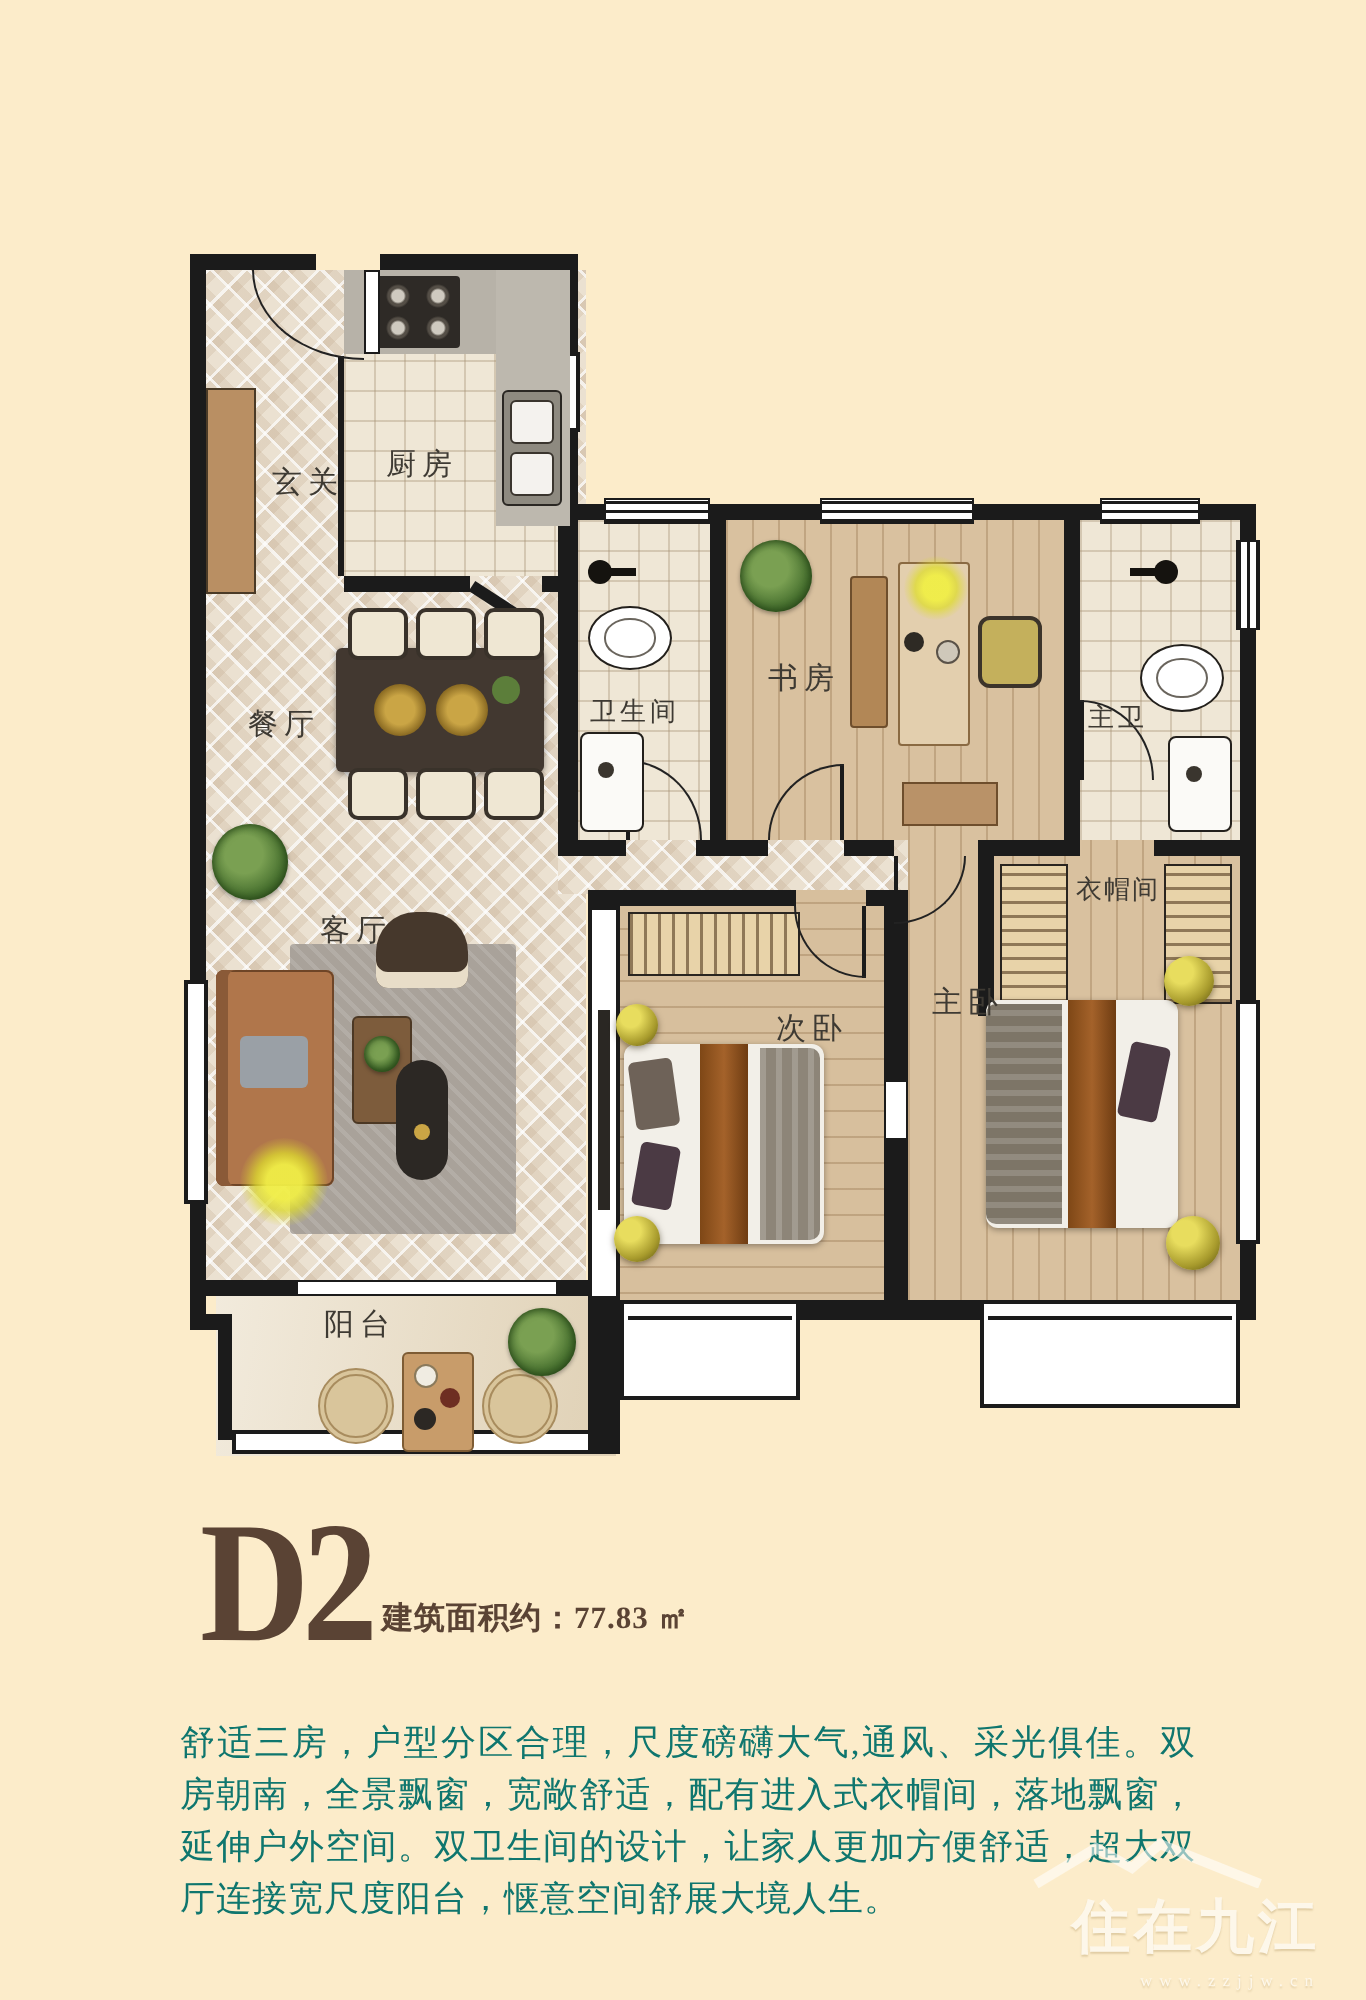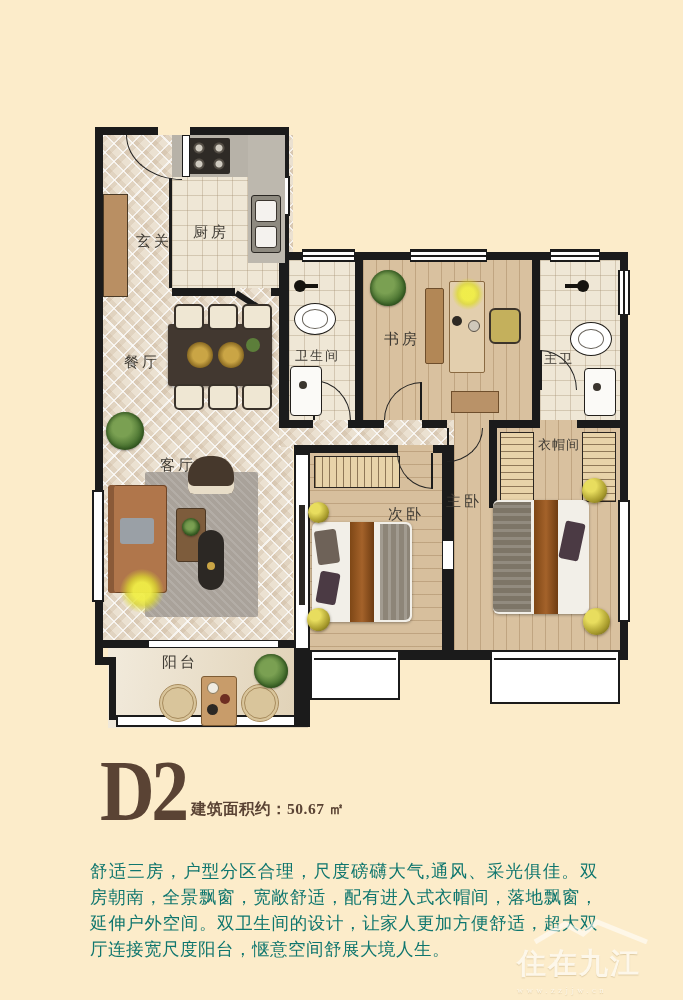--- a/index.html
+++ b/index.html
@@ -32,21 +32,21 @@
   .sink{position:absolute;background:#fbfaf7;border:1.8px solid #23201c;border-radius:4px;z-index:24;}
   .sink::after{content:"";position:absolute;left:28%;top:30%;width:8px;height:8px;background:#3a352e;border-radius:50%;}
   .chair{position:absolute;background:#efe7d3;border:2px solid #39322a;border-radius:5px;z-index:24;}
   .leaf{position:absolute;background:#ffffff;border:1.4px solid #1b1b1b;box-sizing:border-box;z-index:23;}
   
   #d2{position:absolute;left:100px;top:748px;font-size:86px;line-height:86px;color:#5a4334;font-weight:bold;transform:scaleX(.88);transform-origin:left top;letter-spacing:-4px;}
   #htype{position:absolute;left:189px;top:767px;font-size:24px;font-weight:bold;color:#5a4334;letter-spacing:1px;}
   #harea{position:absolute;left:191px;top:799px;font-size:15.5px;font-weight:bold;color:#5a4334;letter-spacing:.5px;}
   #desc{position:absolute;left:90px;top:840px;width:508px;font-size:17.5px;line-height:26px;color:#0f766e;text-align:justify;letter-spacing:.5px;}
   
-  #wm{position:absolute;left:517px;top:918px;width:160px;color:#fff;opacity:.62;z-index:40;}
+  #wm{position:absolute;left:500px;top:918px;width:160px;color:#fff;opacity:.62;z-index:40;text-align:right;}
   #wm .wm-name{font-size:29px;font-weight:bold;letter-spacing:2px;text-shadow:0 1px 1px rgba(150,120,60,.45);}
   #wm .wm-url{font-size:8.5px;letter-spacing:3.5px;margin-top:1px;text-shadow:0 1px 1px rgba(150,120,60,.45);}
 </style>
 </head>
 <body>
 
 <div id="page">
 
   <div id="plan">
 
@@ -219,26 +219,26 @@
 
     <span class="room-label" style="left:48px;top:122px;">玄关</span>
     <span class="room-label" style="left:105px;top:113px;">厨房</span>
     <span class="room-label" style="left:36px;top:243px;">餐厅</span>
     <span class="room-label" style="left:72px;top:346px;">客厅</span>
     <span class="room-label" style="left:207px;top:237px;font-size:13px;letter-spacing:2px;">卫生间</span>
     <span class="room-label" style="left:296px;top:220px;">书房</span>
     <span class="room-label" style="left:456px;top:240px;font-size:13px;letter-spacing:2px;">主卫</span>
     <span class="room-label" style="left:450px;top:326px;font-size:13px;letter-spacing:1px;">衣帽间</span>
     <span class="room-label" style="left:300px;top:395px;">次卧</span>
-    <span class="room-label" style="left:358px;top:382px;font-family:Liberation Mono, monospace;">主卧</span>
+    <span class="room-label" style="left:378px;top:382px;font-family:Liberation Mono, monospace;">主卧</span>
     <span class="room-label" style="left:74px;top:543px;">阳台</span>
   </div>
 
   <div id="d2">D2</div>
-  <div id="harea"><span>建筑面积约：</span><span>50.67 ㎡</span></div>
+  <div id="harea"><span>建筑面积约：</span><span>77.83 ㎡</span></div>
 
   <p id="desc">舒适三房，户型分区合理，尺度磅礴大气,通风、采光俱佳。双房朝南，全景飘窗，宽敞舒适，配有进入式衣帽间，落地飘窗，延伸户外空间。双卫生间的设计，让家人更加方便舒适，超大双厅连接宽尺度阳台，惬意空间舒展大境人生。</p>
 
   <div id="wm">
     <svg width="120" height="26" viewBox="0 0 120 26" style="display:block;margin-left:14px;">
       <polyline points="4,24 34,6 52,16 66,4 116,24" fill="none" stroke="#ffffff" stroke-width="5" opacity="0.9"></polyline>
     </svg>
     <div class="wm-name">住在九江</div>
     <div class="wm-url">www.zzjjw.cn</div>
   </div>

